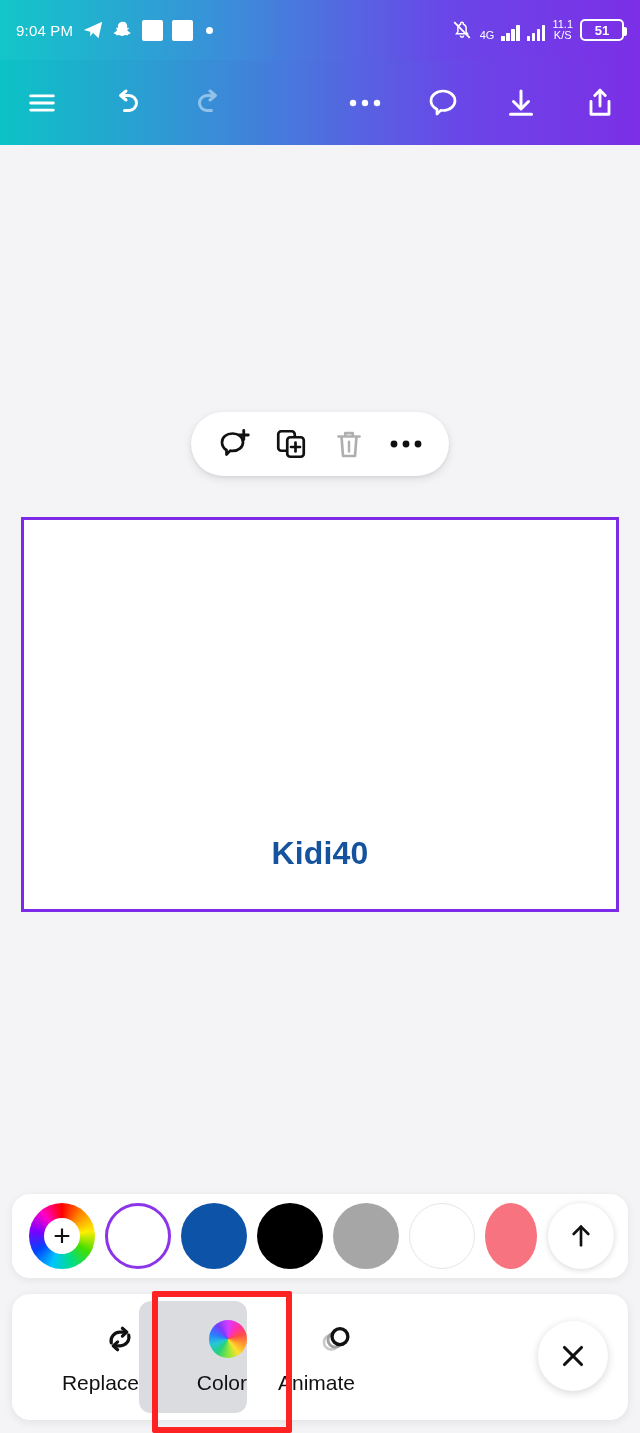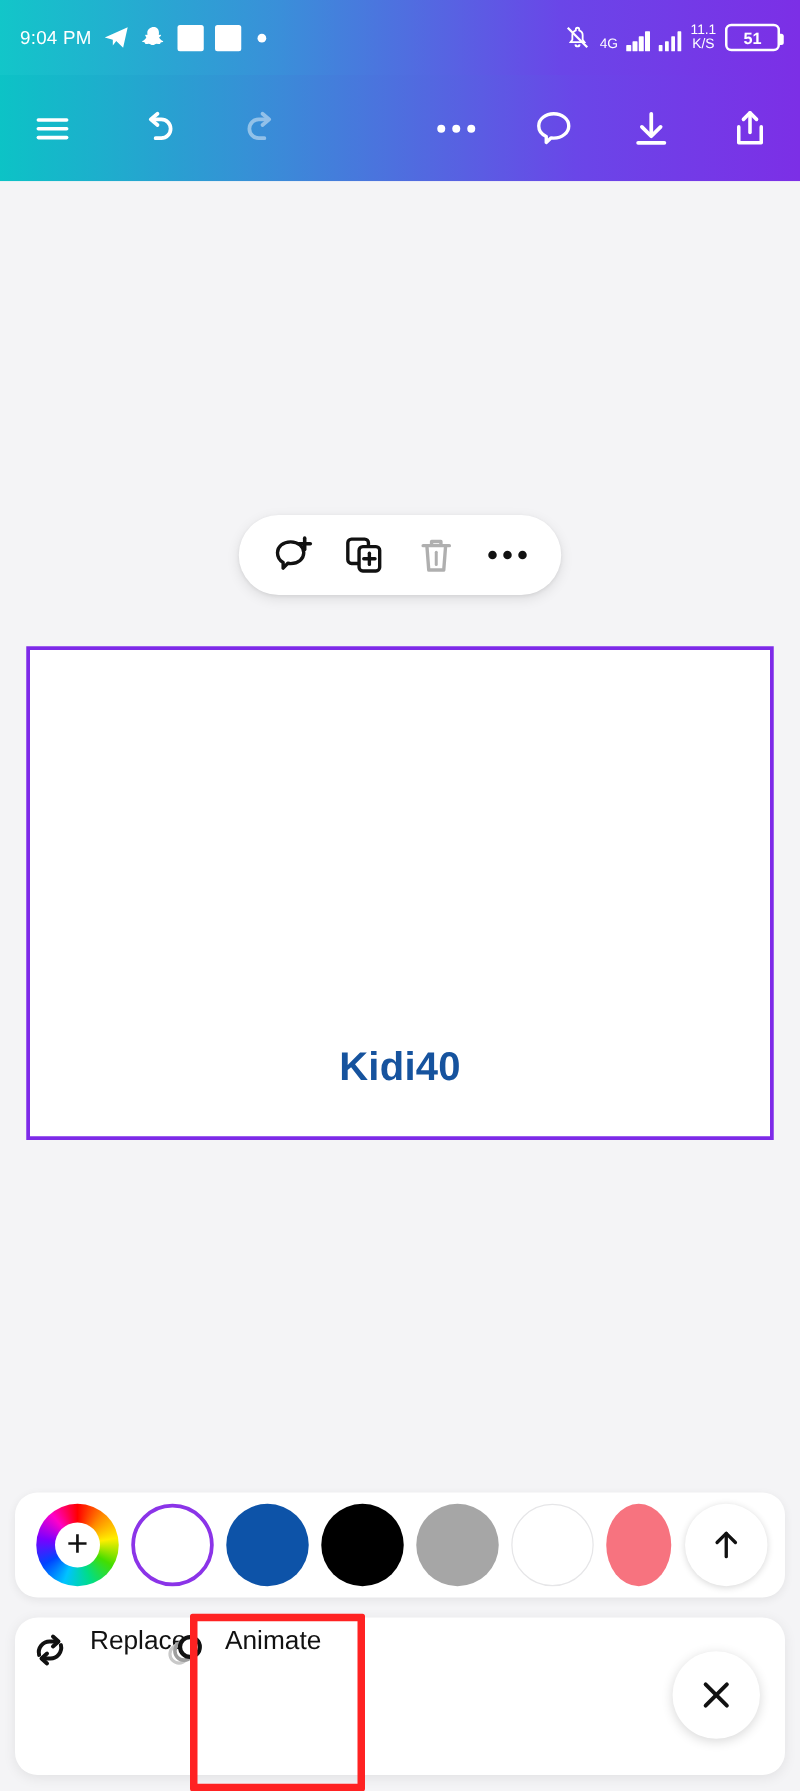--- a/index.html
+++ b/index.html
@@ -92,22 +92,22 @@
     display: flex; align-items: center; justify-content: center;
   }
 
   
   .bottombar {
     position: absolute; left: 12px; top: 1294px; width: 616px; height: 126px;
     background: #ffffff; border-radius: 18px;
     box-shadow: 0 2px 10px rgba(0,0,0,.08);
     display: flex; align-items: center;
   }
-  .action { width: 108px; height: 112px; display: flex; flex-direction: row;
-            align-items: flex-start; justify-content: center; gap: 13px; border-radius: 12px; }
+  .action { width: 108px; height: 112px; display: flex; flex-direction: column;
+            align-items: flex-end; justify-content: center; gap: 13px; border-radius: 12px; }
   .action:nth-child(1){ margin-left: 19px; }
   .action.active { background: #dadce0; }
   .action-label { font-size: 21px; color: #111; }
   .action-ico { height: 38px; display: flex; align-items: center; justify-content: center; }
   .close-btn {
     position: absolute; right: 20px; top: 27px; width: 70px; height: 70px; border-radius: 50%;
     background: #fff; box-shadow: 0 2px 9px rgba(0,0,0,.16);
     display: flex; align-items: center; justify-content: center;
   }
   .highlight-box {
@@ -285,20 +285,26 @@
         <svg width="38" height="38" viewBox="0 0 24 24">
           <path d="M6.5 14.5a5.5 5.5 0 0 1 5.5-6.8h4" fill="none" stroke="#111" stroke-width="2" stroke-linecap="round"></path>
           <path d="M17.5 9.5a5.5 5.5 0 0 1-5.5 6.8H8" fill="none" stroke="#111" stroke-width="2" stroke-linecap="round"></path>
           <path d="M13.5 5.2l2.8 2.5-2.8 2.5" fill="none" stroke="#111" stroke-width="2" stroke-linecap="round" stroke-linejoin="round"></path>
           <path d="M10.5 18.8l-2.8-2.5 2.8-2.5" fill="none" stroke="#111" stroke-width="2" stroke-linecap="round" stroke-linejoin="round"></path>
         </svg>
       </span>
       <span class="action-label">Replace</span>
     </div>
 
+    <div class="action active">
+      <span class="action-ico">
+        <span class="wheel-full"></span>
+      </span>
+      <span class="action-label">Color</span>
+    </div>
 
     <div class="action">
       <span class="action-ico">
         <svg width="38" height="38" viewBox="0 0 24 24">
           <circle cx="9" cy="14" r="4.6" fill="none" stroke="#c9c9c9" stroke-width="1.6"></circle>
           <circle cx="11.5" cy="12.5" r="4.6" fill="none" stroke="#9e9e9e" stroke-width="1.8"></circle>
           <circle cx="14.5" cy="10.5" r="5" fill="#fff" stroke="#111" stroke-width="2.1"></circle>
         </svg>
       </span>
       <span class="action-label">Animate</span>

